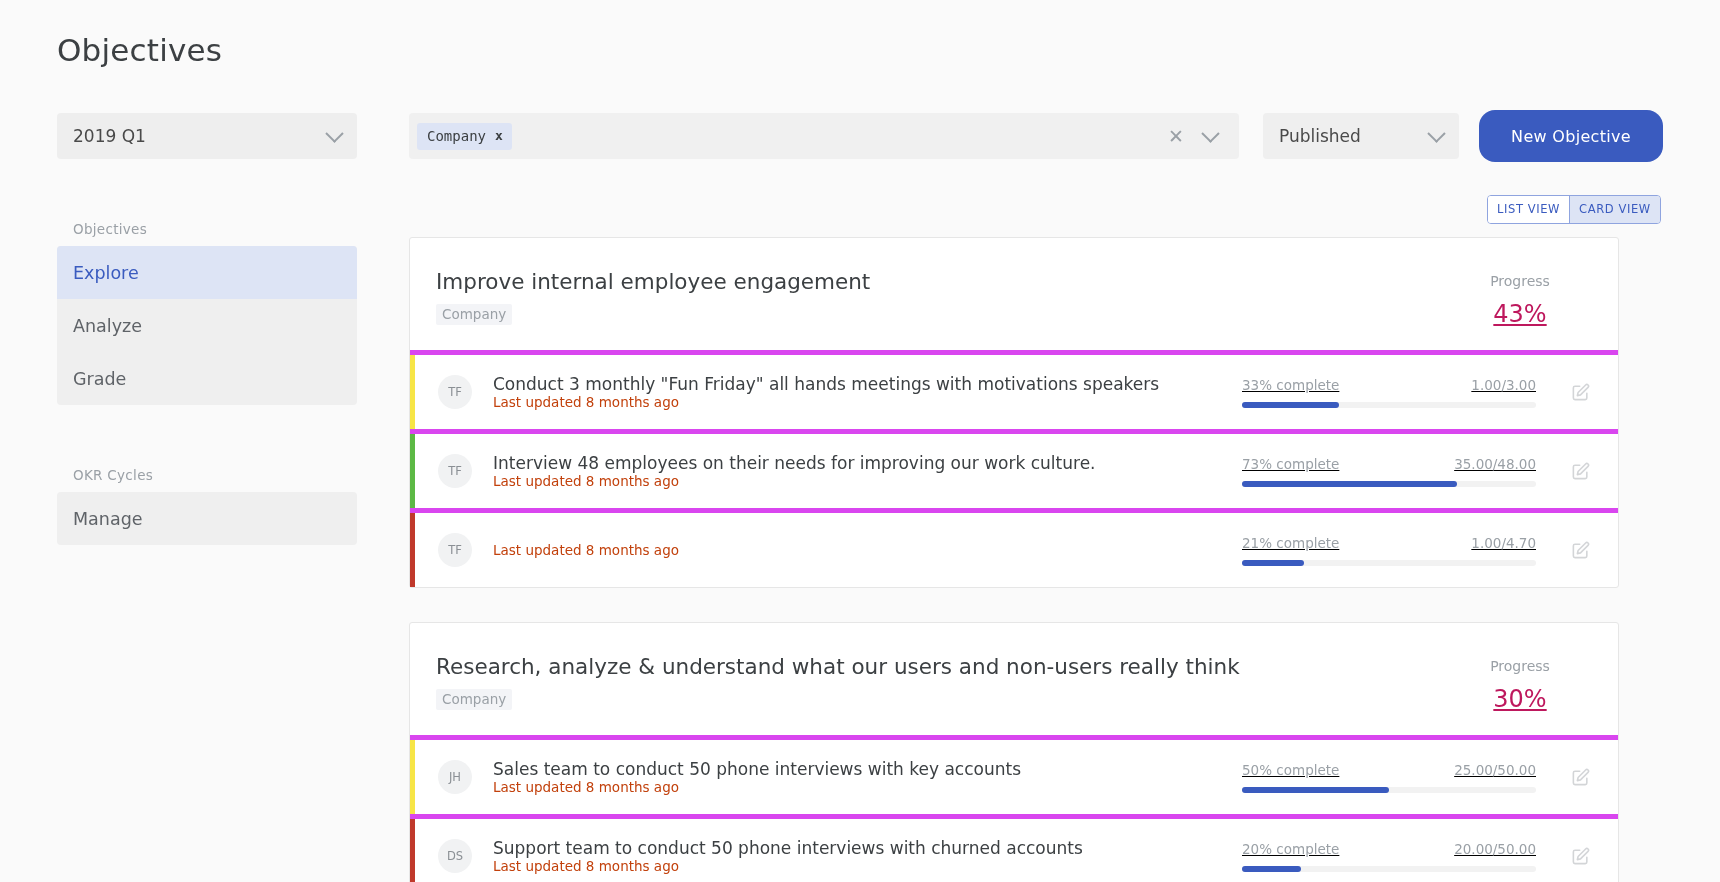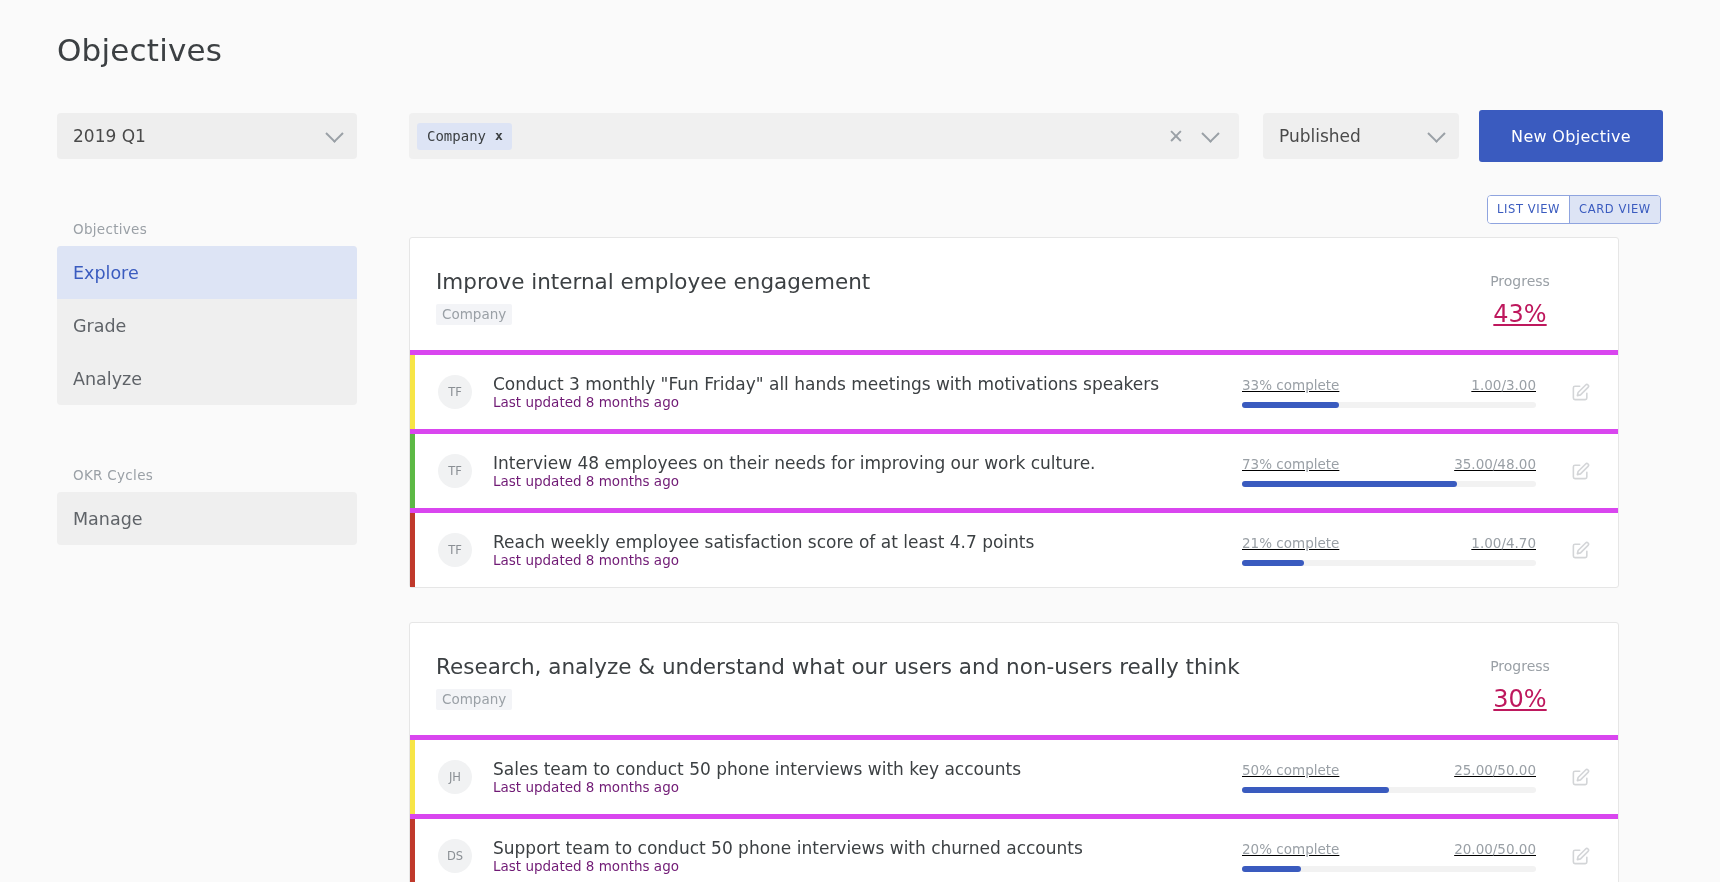--- a/index.html
+++ b/index.html
@@ -70,21 +70,21 @@
     width: 196px; height: 46px;
     background: #efefef; border-radius: 4px;
     display: flex; align-items: center; padding: 0 16px;
     font-size: 17px; color: #4a4a4a;
   }
   .status-select .val { flex: 1; }
 
   .new-btn {
     position: absolute; left: 1479px; top: 110px;
     width: 184px; height: 52px;
-    background: #3a5bbf; border-radius: 3px;
+    background: #3a5bbf; border-radius: 16px;
     color: #fff; font-size: 16px;
     display: flex; align-items: center; justify-content: center;
     letter-spacing: .3px; cursor: pointer;
   }
 
   
   .view-toggle {
     position: absolute; left: 1487px; top: 195px;
     display: flex; border: 1px solid #8fa4df; border-radius: 4px; overflow: hidden;
   }
@@ -125,21 +125,21 @@
   }
   .kr-bar { width: 5px; align-self: stretch; }
   .avatar {
     width: 34px; height: 34px; border-radius: 50%;
     background: #f1f2f3; color: #8a8f94;
     font-size: 11.5px; display: flex; align-items: center; justify-content: center;
     margin-left: 23px; flex: none;
   }
   .kr-texts { margin-left: 21px; flex: 1; min-width: 0; }
   .kr-title { font-size: 17px; color: #3c4043; line-height: 1.2; }
-  .kr-sub { font-size: 13.5px; color: #701a75; margin-top: 0; }
+  .kr-sub { font-size: 13.5px; color: #c2410c; margin-top: 0; }
   .kr-progress { width: 300px; flex: none; padding-right: 6px; }
   .kr-progress .line { display: flex; justify-content: space-between; align-items: baseline; text-decoration: underline; }
   .kr-progress .pc { font-size: 13.5px; color: #9aa0a6; }
   .kr-progress .vals { font-size: 13.5px; color: #9aa0a6; }
   .bar-track {
     margin-top: 9px; height: 6px; border-radius: 3px; background: #f2f2f2; width: 100%;
   }
   .bar-fill { height: 6px; border-radius: 3px; background: #3a5bbf; }
   .edit-cell { width: 76px; display: flex; justify-content: center; }
   .edit-icon { cursor: pointer; opacity: .55; }
@@ -156,24 +156,24 @@
       <span class="val">2019 Q1</span>
       <span class="chev"></span>
     </div>
     <div id="nav-groups">
         <div class="nav-group-label">Objectives</div>
         <div class="nav-block">
           <div class="nav-item active">
             <span>Explore</span>
           </div>
           <div class="nav-item">
+            <span>Analyze</span>
+          </div>
+          <div class="nav-item">
             <span>Grade</span>
-          </div>
-          <div class="nav-item">
-            <span>Analyze</span>
           </div>
         </div>
         <div class="nav-group-label">OKR Cycles</div>
         <div class="nav-block">
           <div class="nav-item">
             <span>Manage</span>
           </div>
         </div>
       </div>
   </div>
@@ -254,21 +254,20 @@
             <svg class="edit-icon" width="19" height="19" viewBox="0 0 24 24" fill="none" stroke="#b0b3b8" stroke-width="2" stroke-linecap="round" stroke-linejoin="round">
               <path d="M20 13v6a2 2 0 0 1-2 2H5a2 2 0 0 1-2-2V6a2 2 0 0 1 2-2h6"></path>
               <path d="M18.5 2.5a2.1 2.1 0 0 1 3 3L12 15l-4 1 1-4z"></path>
             </svg>
           </div>
         </div>
         <div class="kr-row">
           <div class="kr-bar" style="background:#c0392b"></div>
           <div class="avatar">TF</div>
           <div class="kr-texts">
-            <div class="kr-title">Reach weekly employee satisfaction score of at least 4.7 points</div>
             <div class="kr-sub">Last updated 8 months ago</div>
           </div>
           <div class="kr-progress">
             <div class="line">
               <span class="pc">21% complete</span>
               <span class="vals">1.00/4.70</span>
             </div>
             <div class="bar-track">
               <div class="bar-fill" style="width:21%"></div>
             </div>

